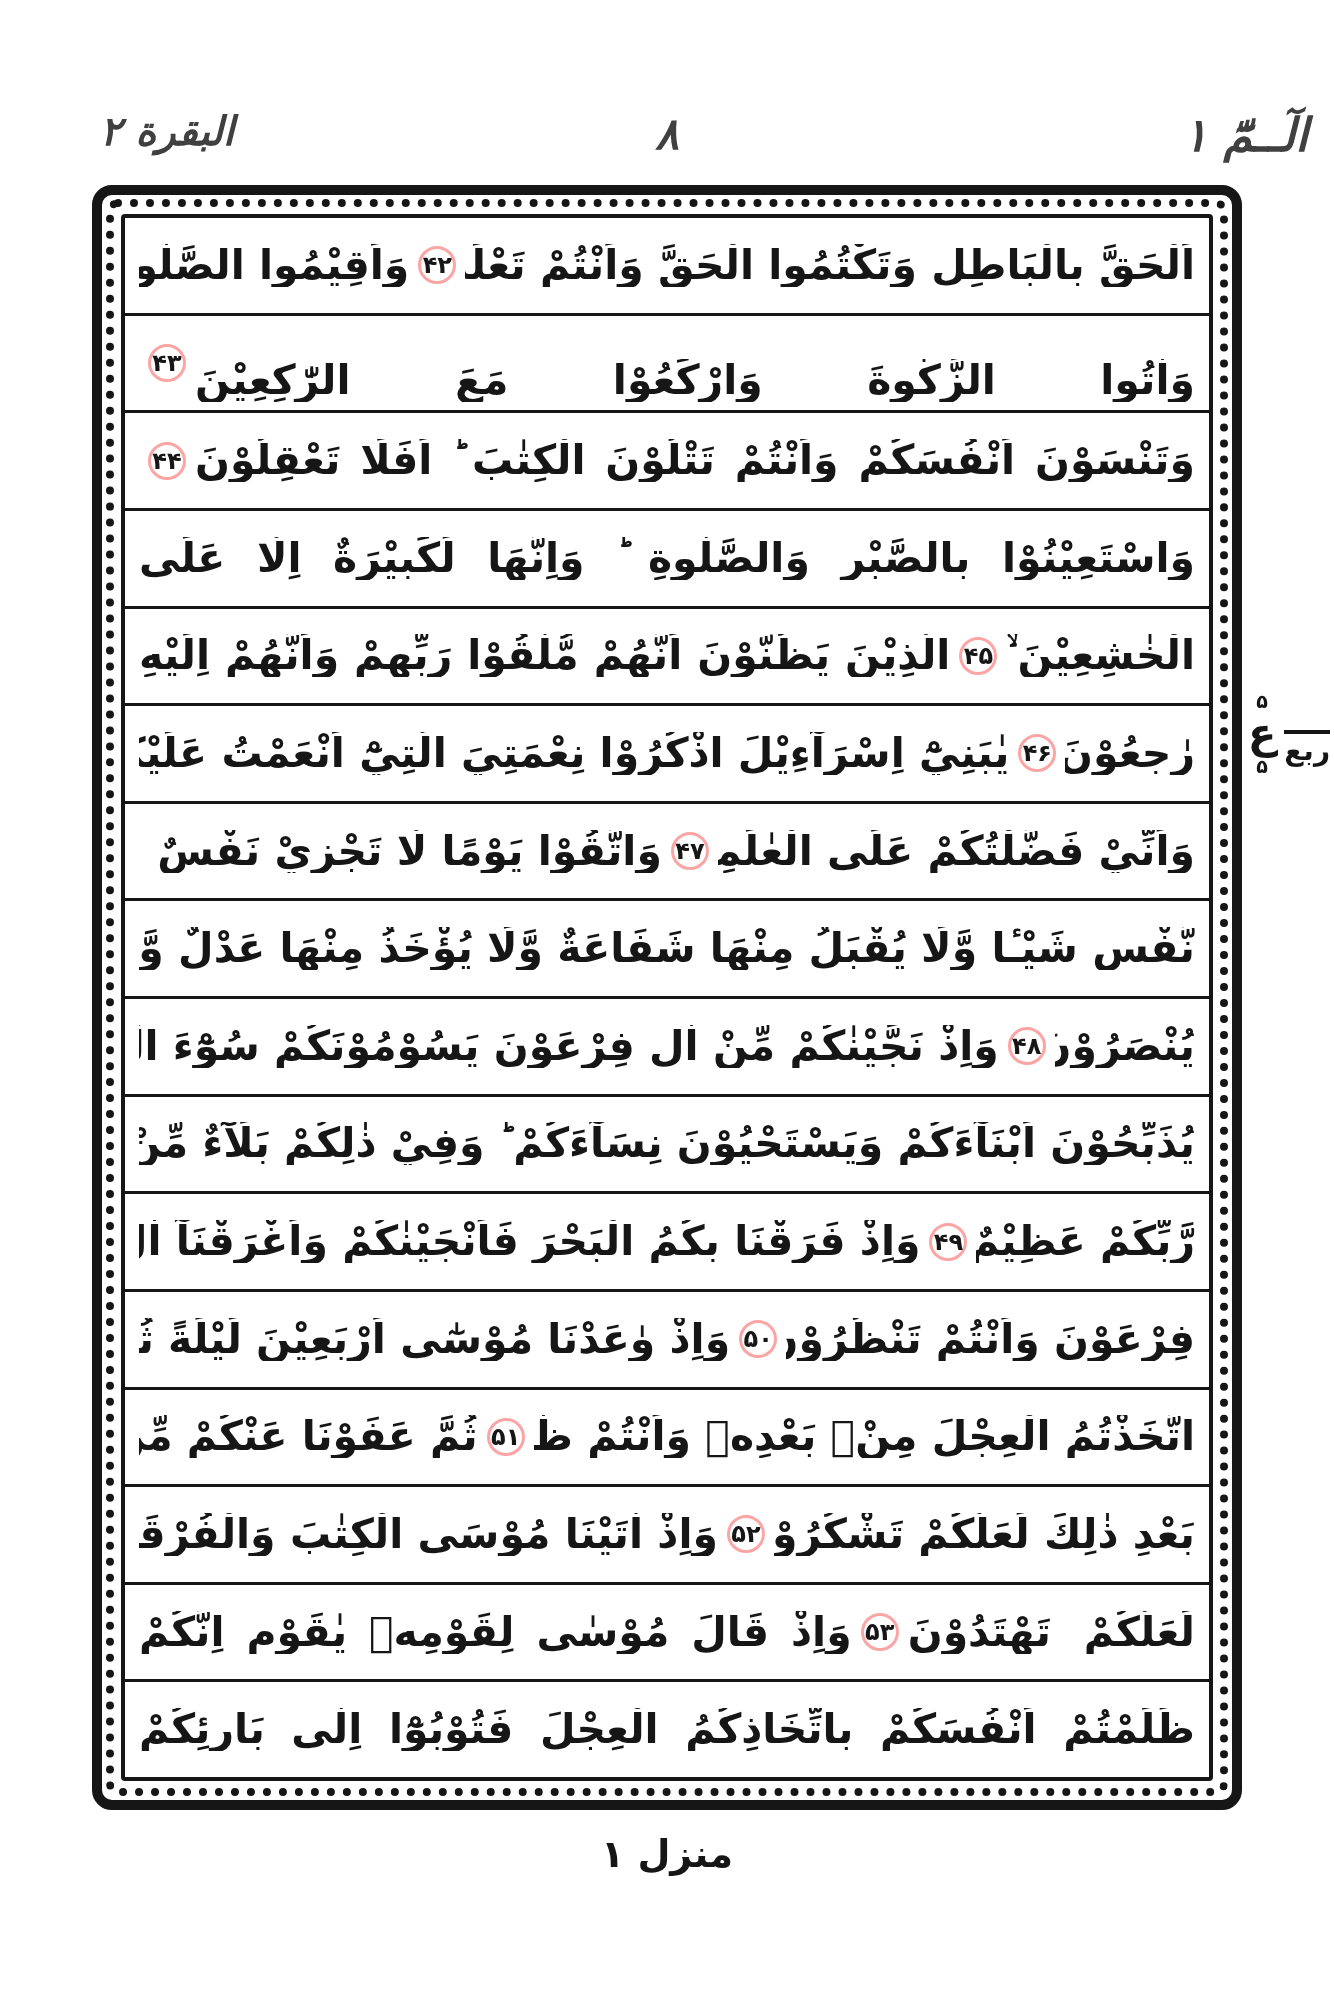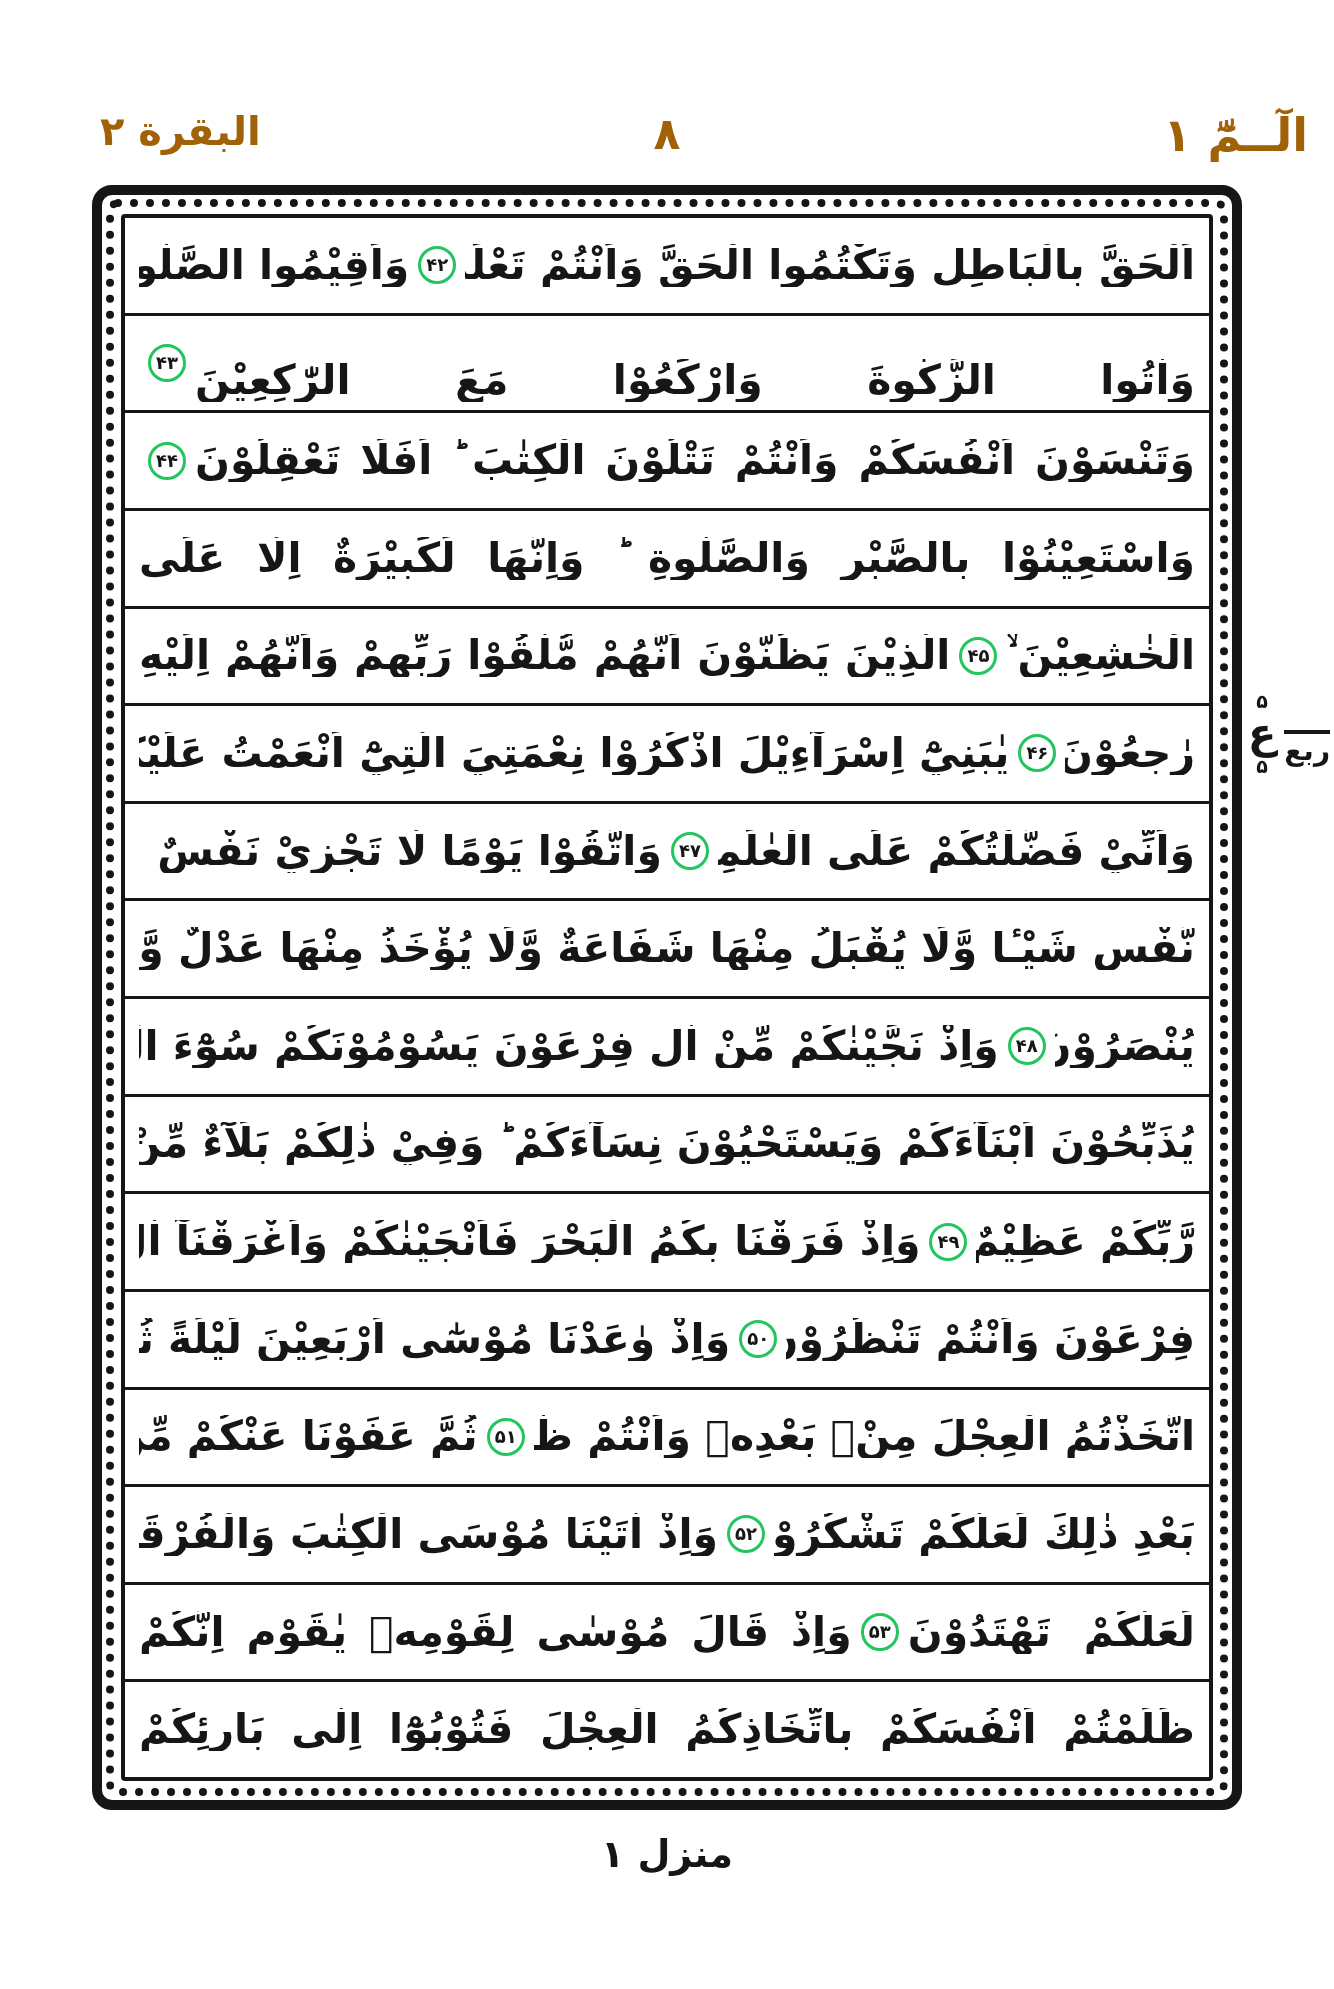--- a/index.html
+++ b/index.html
@@ -1,20 +1,20 @@
 <!DOCTYPE html>
 <html lang="ar"><head>
 <meta charset="utf-8">
 <style>
   * { margin:0; padding:0; box-sizing:border-box; }
   html,body { width:1334px; height:1989px; background:#ffffff; overflow:hidden; }
   body { position:relative; font-family:"DejaVu Sans", sans-serif; color:#161616; }
 
   
-  .hdr { position:absolute; top:108px; font-size:40px; font-weight:700; direction:rtl; color:#a16207; }
+  .hdr { position:absolute; top:108px; font-size:40px; font-weight:700; direction:rtl; color:#404040;font-style:italic; }
   .hdr-left   { left:100px; }
   .hdr-center { left:0; width:100%; text-align:center; font-size:44px; }
   .hdr-right  { right:26px; font-size:46px; }
 
   
   .frame-outer {
     position:absolute; left:92px; top:185px; width:1150px; height:1625px;
     border:10px solid #161616; border-radius:20px; padding:4px;
   }
   .frame-beads {
@@ -40,22 +40,22 @@
   .line-row:last-child { border-bottom:none; }
   .seg {
     display:block; min-width:0;
     text-align:justify; text-align-last:justify;
     overflow:hidden;
   }
   .ayah-circle {
     flex:0 0 auto;
     display:inline-flex; align-items:center; justify-content:center;
     width:38px; height:38px; margin:0 9px;
-    border:3px solid #22c55e; border-radius:50%;
-    font-size:18px; font-weight:700; line-height:1;
+    border:3px solid #fca5a5; border-radius:50%;
+    font-size:24px; font-weight:700; line-height:1;
   }
 
   
   .margin-marks { position:absolute; left:1244px; top:692px; width:88px; height:130px; direction:rtl; }
   .rub-mark {
     position:absolute; right:2px; top:26px;
     font-size:28px; font-weight:700;
     border-top:4px solid #161616; padding-top:2px; line-height:1.1;margin-top:12px;
   }
   .ain-col { position:absolute; left:0; top:0; width:36px; text-align:center; line-height:1; }

